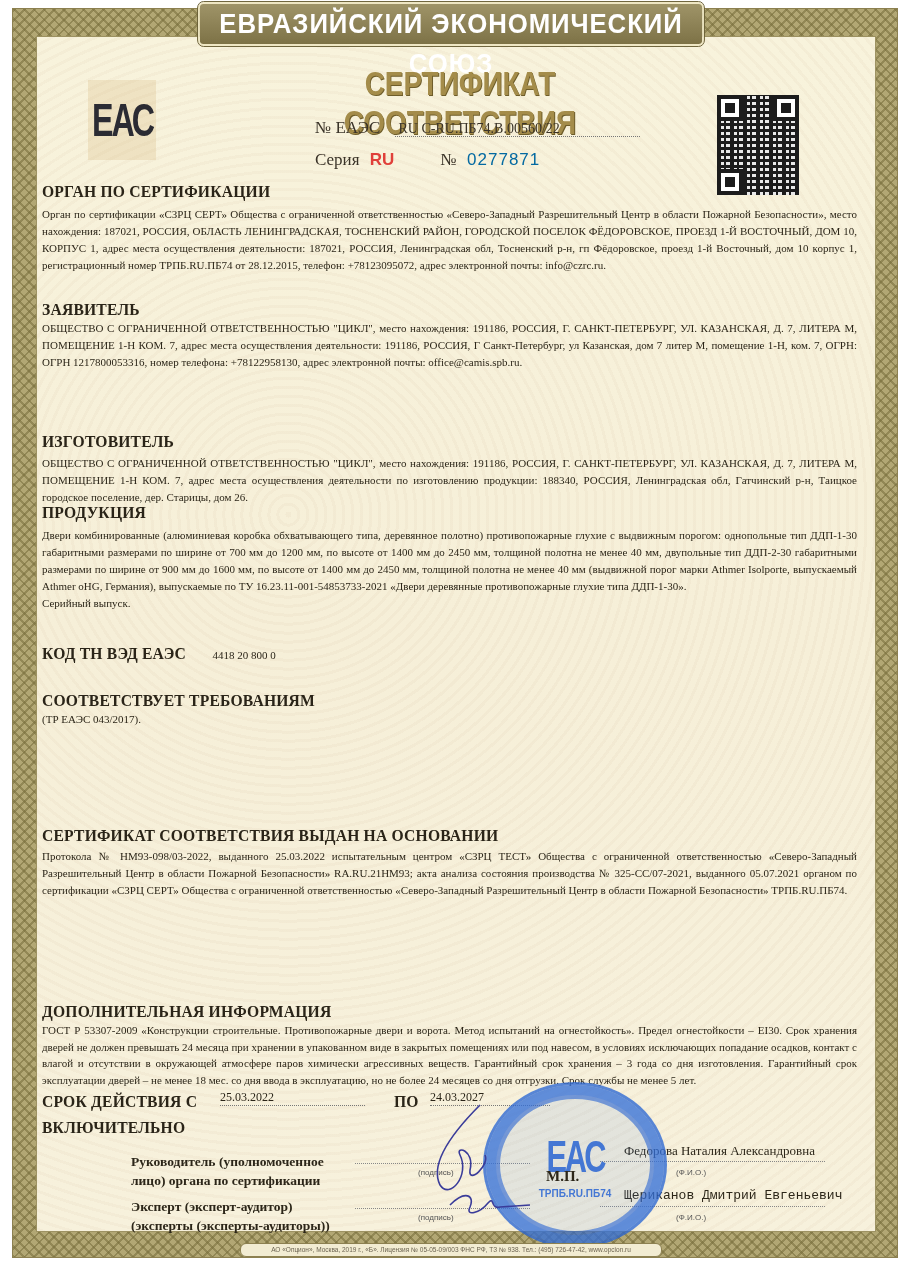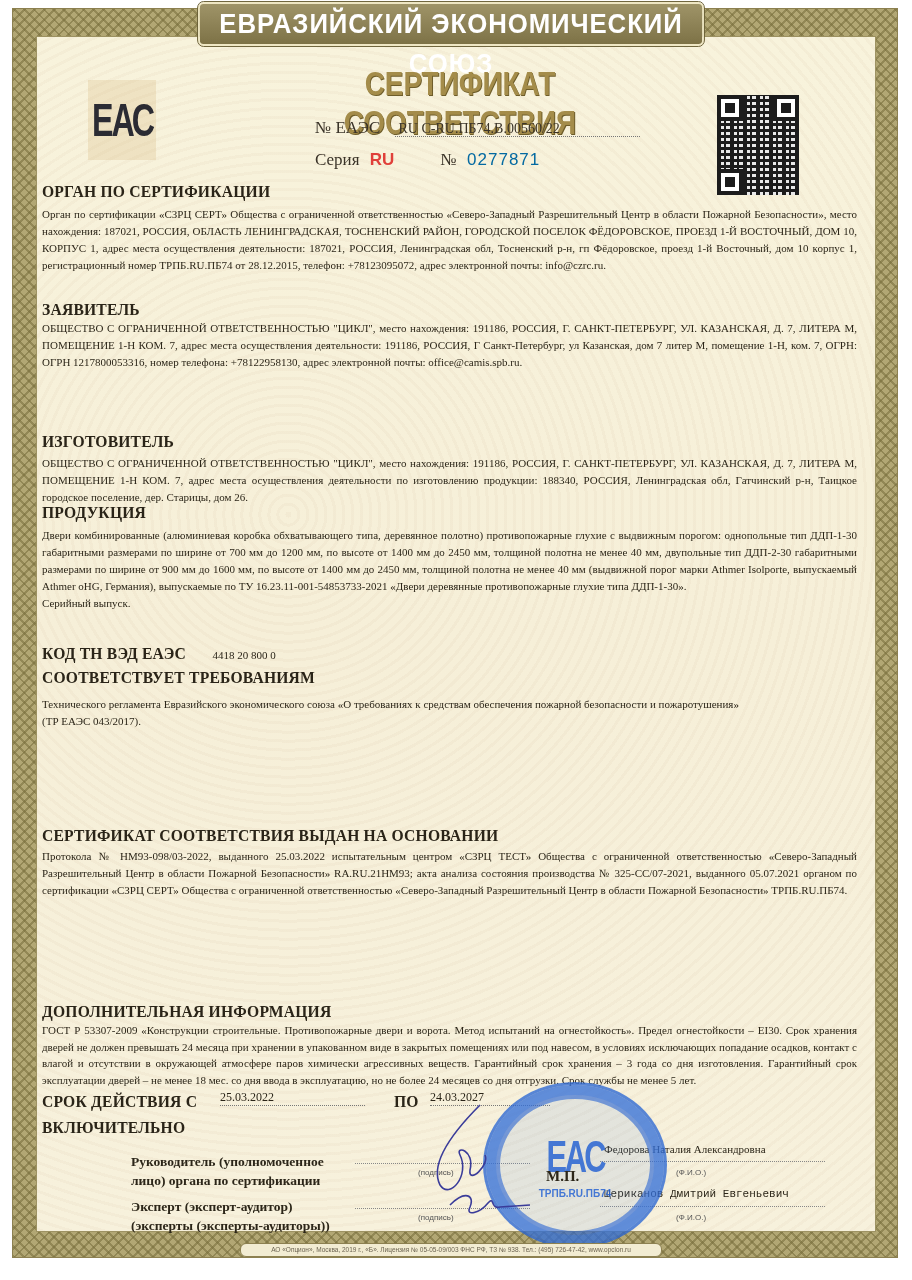--- a/index.html
+++ b/index.html
@@ -69,21 +69,21 @@
       text-align: justify; color: #2c2619; transform-origin: left top;
     }
     .kod { position: absolute; left: 42px; top: 644px; display: flex; align-items: baseline; gap: 14px; }
     .kod .v { font-size: 11px; }
     .validity { position: absolute; left: 42px; top: 1092px; }
     .validity .h { display: inline-block; }
     .date { position: absolute; font-size: 12px; border-bottom: 1px dotted #777; }
     .sig-label { position: absolute; font-family: "Liberation Serif", serif; font-weight: bold; font-size: 13.5px; line-height: 19px; color: #2c2619; }
     .line { position: absolute; border-bottom: 1px dotted #888; }
     .small { position: absolute; font-family: "Liberation Sans", sans-serif; font-size: 8px; color: #555; }
-    .fio { position: absolute; font-size: 11px; color: #2c2619; }
+    .fio { position: absolute; font-size: 13px; color: #2c2619; margin-left: 20px; }
     .mp { position: absolute; left: 546px; top: 1168px; font-weight: bold; font-size: 15px; color: #2c2619; }
     .stamp {
       position: absolute; left: 483px; top: 1082px; width: 178px; height: 160px; border-radius: 50%;
       border: 3px solid rgba(40,100,210,0.75); box-shadow: inset 0 0 0 10px rgba(60,120,220,0.35), inset 0 0 0 14px rgba(40,100,210,0.6);
       background: rgba(80,140,230,0.12);
       display: flex; align-items: center; justify-content: center; flex-direction: column;
     }
     .stamp .eac { font-family: "Liberation Sans", sans-serif; font-weight: bold; font-size: 44px; color: rgba(40,100,210,0.85); transform: scaleX(0.7); letter-spacing: -3px; }
     .stamp .reg { font-family: "Liberation Sans", sans-serif; font-weight: bold; font-size: 10px; color: rgba(40,100,210,0.85); margin-top: 6px; }
     .signature { position: absolute; }
@@ -143,23 +143,22 @@
   <div class="h">ПРОДУКЦИЯ</div>
   <div class="p" style="margin-top:4px;">Двери комбинированные (алюминиевая коробка обхватывающего типа, деревянное полотно) противопожарные глухие с выдвижным порогом: однопольные тип ДДП-1-30 габаритными размерами по ширине от 700 мм до 1200 мм, по высоте от 1400 мм до 2450 мм, толщиной полотна не менее 40 мм, двупольные тип ДДП-2-30 габаритными размерами по ширине от 900 мм до 1600 мм, по высоте от 1400 мм до 2450 мм, толщиной полотна не менее 40 мм (выдвижной порог марки Athmer Isolporte, выпускаемый Athmer oHG, Германия), выпускаемые по ТУ 16.23.11-001-54853733-2021 «Двери деревянные противопожарные глухие типа ДДП-1-30».</div>
   <div class="p">Серийный выпуск.</div>
 </div>
 
 <div class="kod">
   <span class="h">КОД ТН ВЭД ЕАЭС</span>
   <span class="v">4418 20 800 0</span>
 </div>
 
-<div class="section" style="top:668px;">
+<div class="section" style="top:691px;">
   <div class="h">СООТВЕТСТВУЕТ ТРЕБОВАНИЯМ</div>
-  <div class="p" style="margin-top:8px;">Технического регламента Евразийского экономического союза «О требованиях к средствам обеспечения пожарной безопасности и пожаротушения»</div>
   <div class="p">(ТР ЕАЭС 043/2017).</div>
 </div>
 
 <div class="section" style="top:826px;">
   <div class="h">СЕРТИФИКАТ СООТВЕТСТВИЯ  ВЫДАН НА ОСНОВАНИИ</div>
   <div class="p" style="margin-top:2px;">Протокола № НМ93-098/03-2022, выданного 25.03.2022 испытательным центром «СЗРЦ ТЕСТ» Общества с ограниченной ответственностью «Северо-Западный Разрешительный Центр в области Пожарной Безопасности» RA.RU.21НМ93; акта анализа состояния производства № 325-СС/07-2021, выданного 05.07.2021 органом по сертификации «СЗРЦ СЕРТ» Общества с ограниченной ответственностью «Северо-Западный Разрешительный Центр в области Пожарной Безопасности» ТРПБ.RU.ПБ74.</div>
 </div>
 
 <div class="section" style="top:1002px;">
   <div class="h">ДОПОЛНИТЕЛЬНАЯ ИНФОРМАЦИЯ</div>

